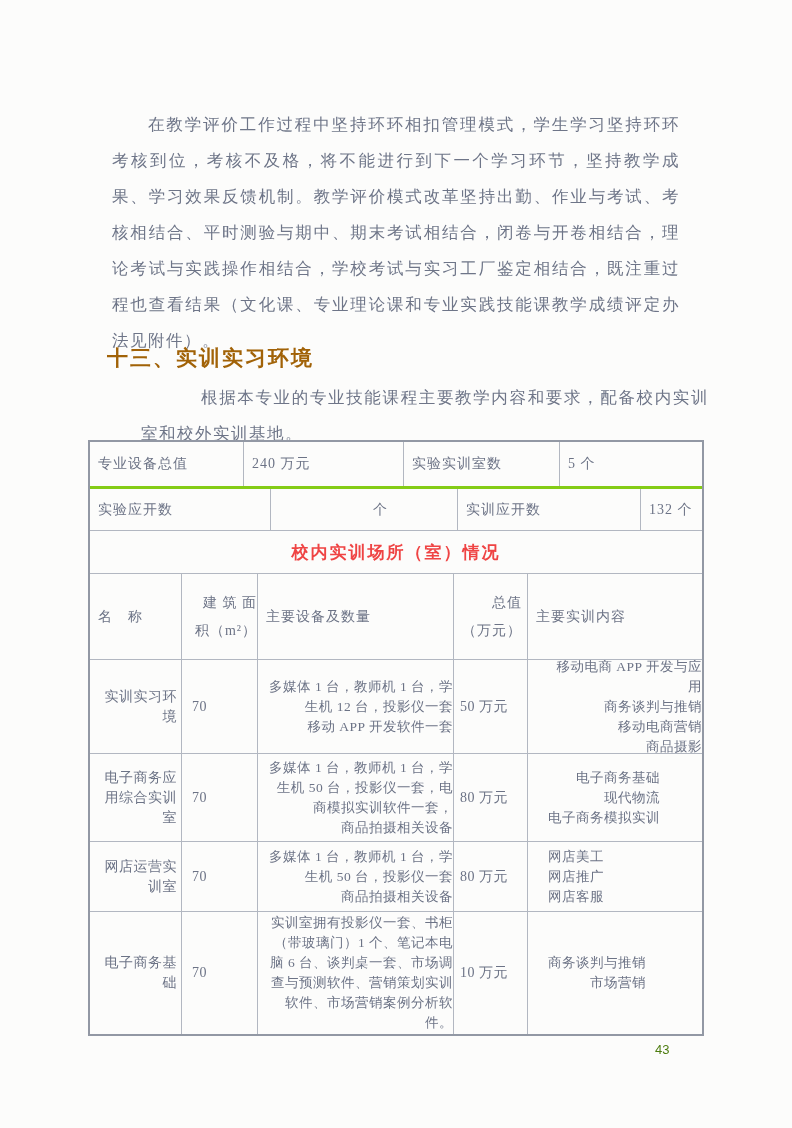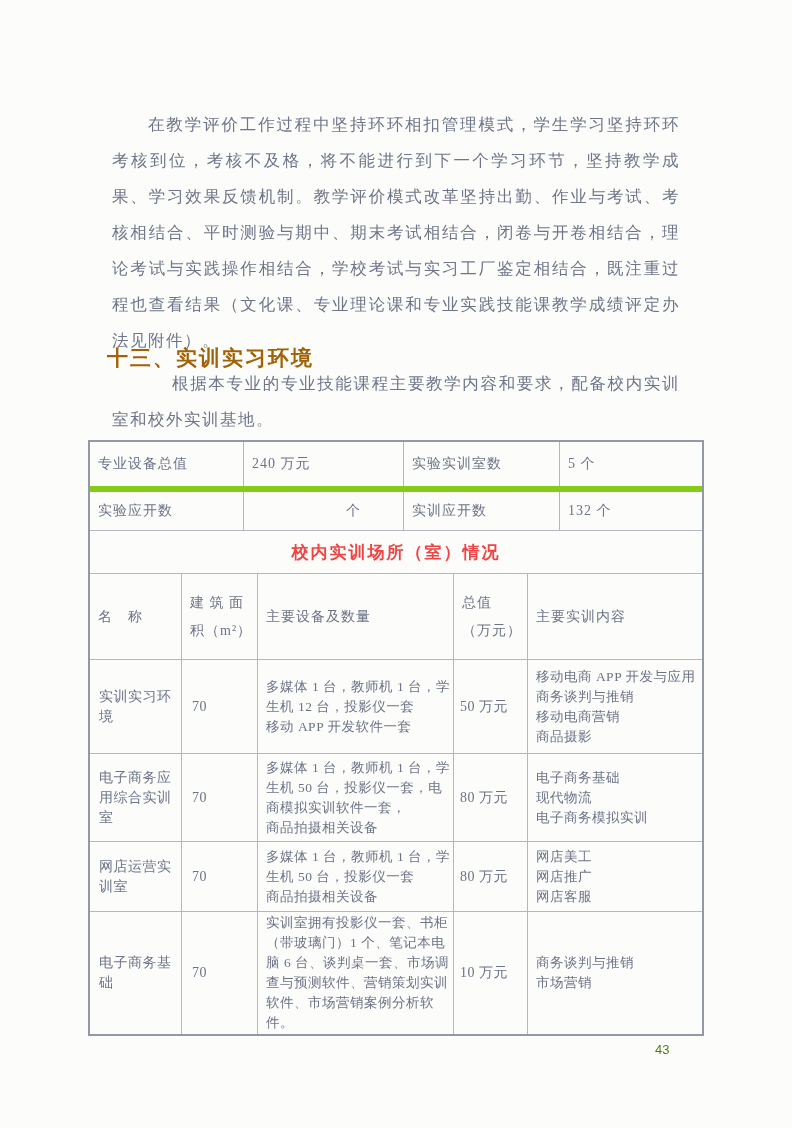--- a/index.html
+++ b/index.html
@@ -15,44 +15,45 @@
     position: absolute;
     left: 112px;
     width: 568px;
     font-size: 16.5px;
     line-height: 36px;
     letter-spacing: 1.5px;
     text-align: justify;
     white-space: pre-line;
   }
   #para1 { top: 107px; text-indent: 36px; }
-  #para2 { top: 366px; text-indent: 60px; }
+  #para2 { top: 380px; text-indent: 60px; margin-left: 29px; }
   #heading {
     position: absolute;
     left: 107px;
     top: 344px;
     font-size: 21px;
     font-weight: 600;
     letter-spacing: 2px;
     color: #a16207;
   }
   
   #doc-table {
     position: absolute;
     left: 88px;
     top: 440px;
     width: 616px;
     border: 2px solid #9298a4;
     background: transparent;
     font-size: 14px;
     color: #6c7386;
+    text-align: right;
   }
   .grid { display: grid; }
   .stats-row { grid-template-columns: 153px 160px 156px 1fr; height: 44px; }
-  .stats-row + .stats-row { border-top: 6px solid #84cc16; }
+  .stats-row + .stats-row { border-top: 3px solid #84cc16; gap: 27px; }
   .cell {
     display: flex;
     align-items: center;
     padding-left: 8px;
     overflow: hidden;
     letter-spacing: 1px;
   }
   .cell + .cell { border-left: 1px solid #b2b7c1; }
   .cell.al-right { justify-content: flex-end; padding-right: 42px; padding-left: 0; }
   .title-row {
@@ -74,21 +75,21 @@
     line-height: 20px;
     white-space: pre-line;
     font-size: 13.5px;
     padding-top: 4px;
     padding-bottom: 4px;
     letter-spacing: 0.5px;
   }
   .fac-row .cell.name { padding-left: 9px; padding-right: 4px; font-size: 14px; }
   .fac-row .cell.area { padding-left: 10px; font-size: 14px; }
   .fac-row .cell.value { padding-left: 6px; font-size: 14px; }
-  .fac-row .cell.content { padding-left: 8px; }
+  .fac-row .cell.content { padding-left: 20px; }
   #r0 { height: 94px; }
   #r1 { height: 88px; }
   #r2 { height: 70px; }
   #r3 { height: 123px; }
   #page-num {
     position: absolute;
     left: 655px;
     top: 1042px;
     font-size: 13px;
     color: #4d7c0f;

